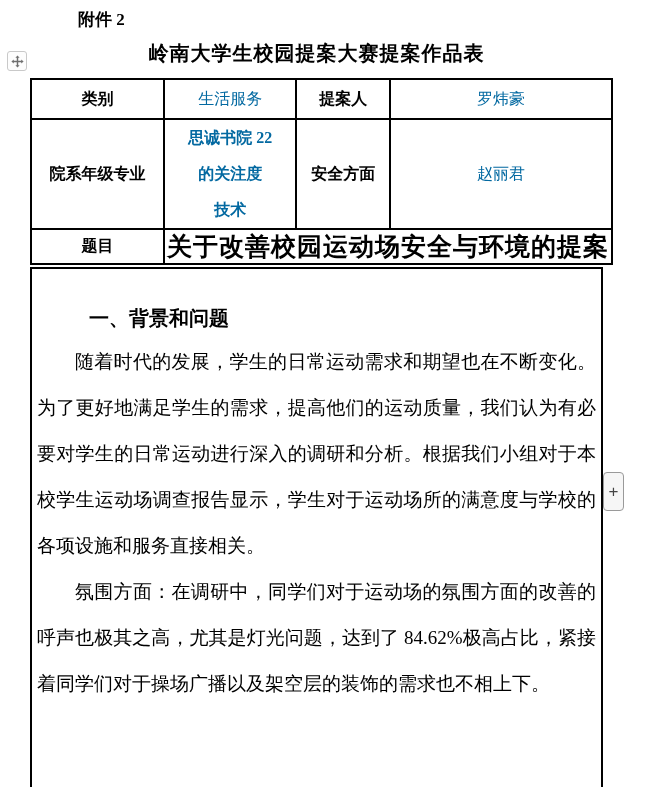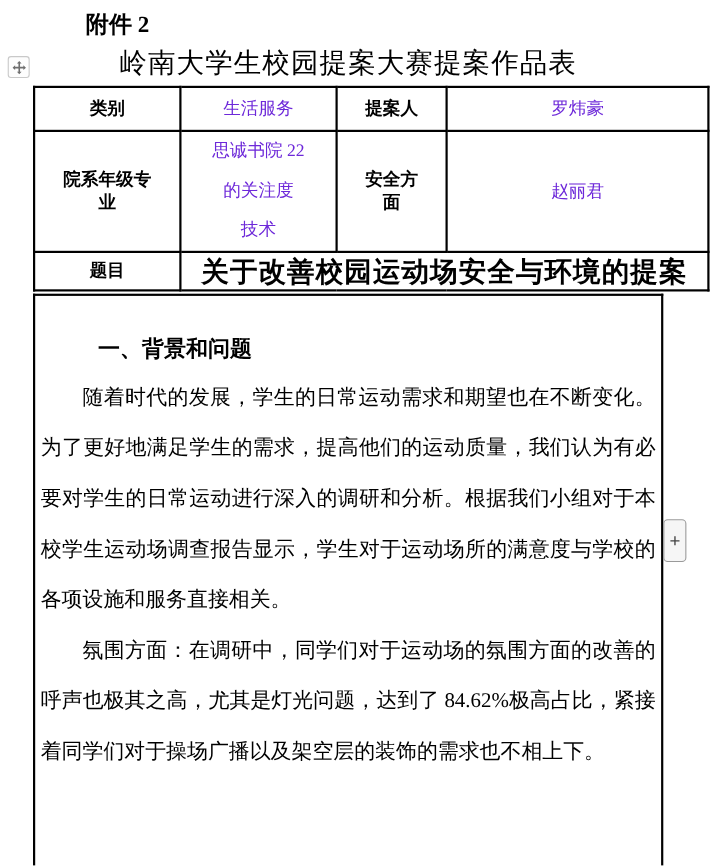--- a/index.html
+++ b/index.html
@@ -6,57 +6,57 @@
   .screen{
     position:relative;
     width:646px;height:787px;
     background:#ffffff;
     overflow:hidden;
     font-family:"Liberation Serif","DejaVu Serif",serif;
     color:#000;
   }
   .attachment{
     position:absolute;left:78px;top:8px;
-    font-size:21px;font-weight:bold;
+    font-size:17px;font-weight:bold;
     font-family:"Liberation Serif","DejaVu Serif",serif;
   }
   .doc-title{
     position:absolute;left:30px;top:40px;width:573px;
     text-align:center;
-    font-size:25px;font-weight:normal;letter-spacing:1px;
+    font-size:20px;font-weight:bold;letter-spacing:1px;
     font-family:"Liberation Serif","DejaVu Serif",serif;
   }
   
   .move-handle{
     position:absolute;left:7px;top:51px;width:20px;height:20px;
     background:#fdfdfd;border:1px solid #c9c9c9;border-radius:3px;
     display:flex;align-items:center;justify-content:center;
     box-sizing:border-box;cursor:move;
   }
   
   .form-table{
     position:absolute;left:30px;top:78px;
     border-collapse:collapse;table-layout:fixed;
   }
   .form-table td{
     border:2px solid #000;
-    padding:0 18px;
+    padding:0 2px;
     text-align:center;vertical-align:middle;
     box-sizing:border-box;
     overflow:hidden;
   }
   .lbl{
     font-family:"Liberation Sans","DejaVu Sans",sans-serif;
     font-weight:bold;font-size:16px;
   }
   .val{
     font-family:"Liberation Serif","DejaVu Serif",serif;
-    font-size:16px;color:#6d28d9;
+    font-size:16px;color:#0369a1;
   }
-  .dept-line{line-height:36px;}
+  .dept-line{line-height:36px;font-weight:bold;}
   .proposal-title{
     font-family:"Liberation Serif","DejaVu Serif",serif;
     font-weight:bold;font-size:25px;letter-spacing:1px;
     white-space:nowrap;
     margin-left:40px;
   }
   
   .body-cell{
     position:absolute;left:30px;top:267px;width:573px;height:520px;
     border:2px solid #000;border-bottom:none;

